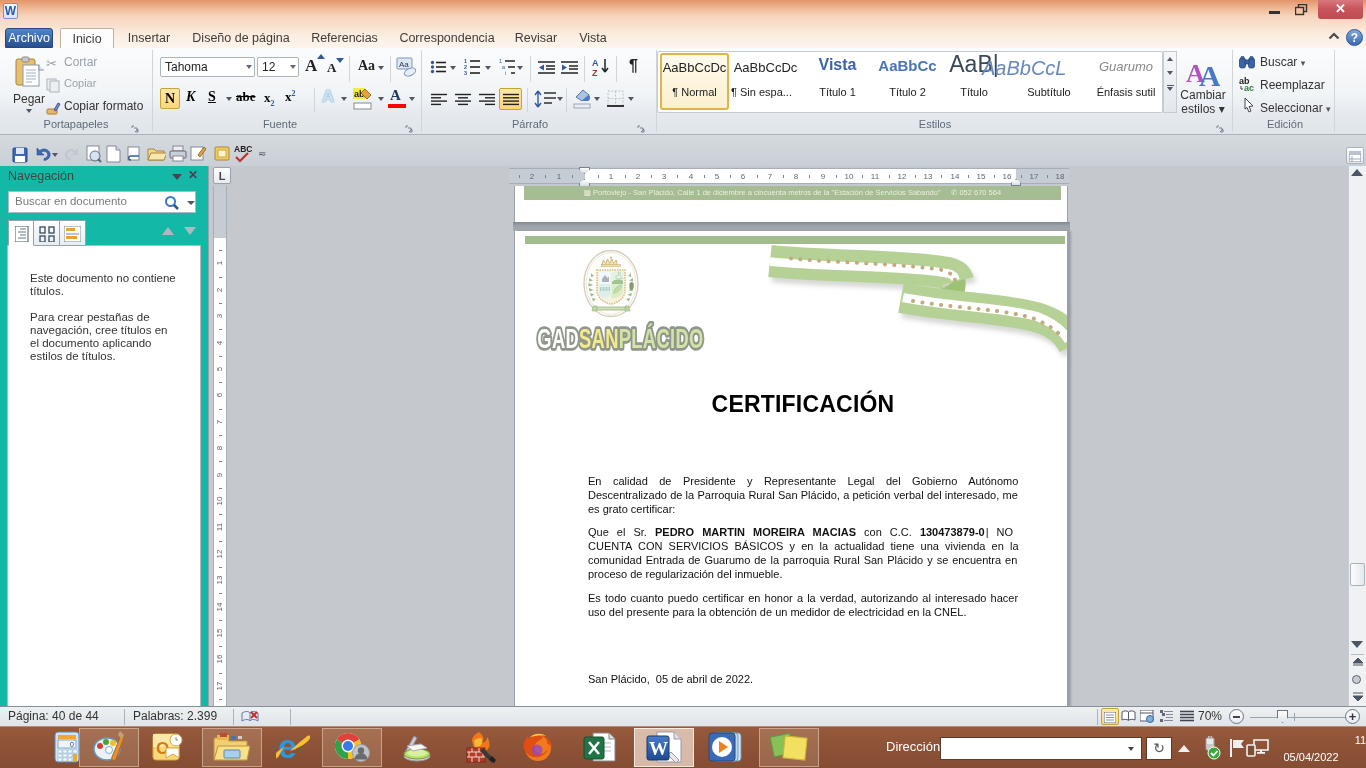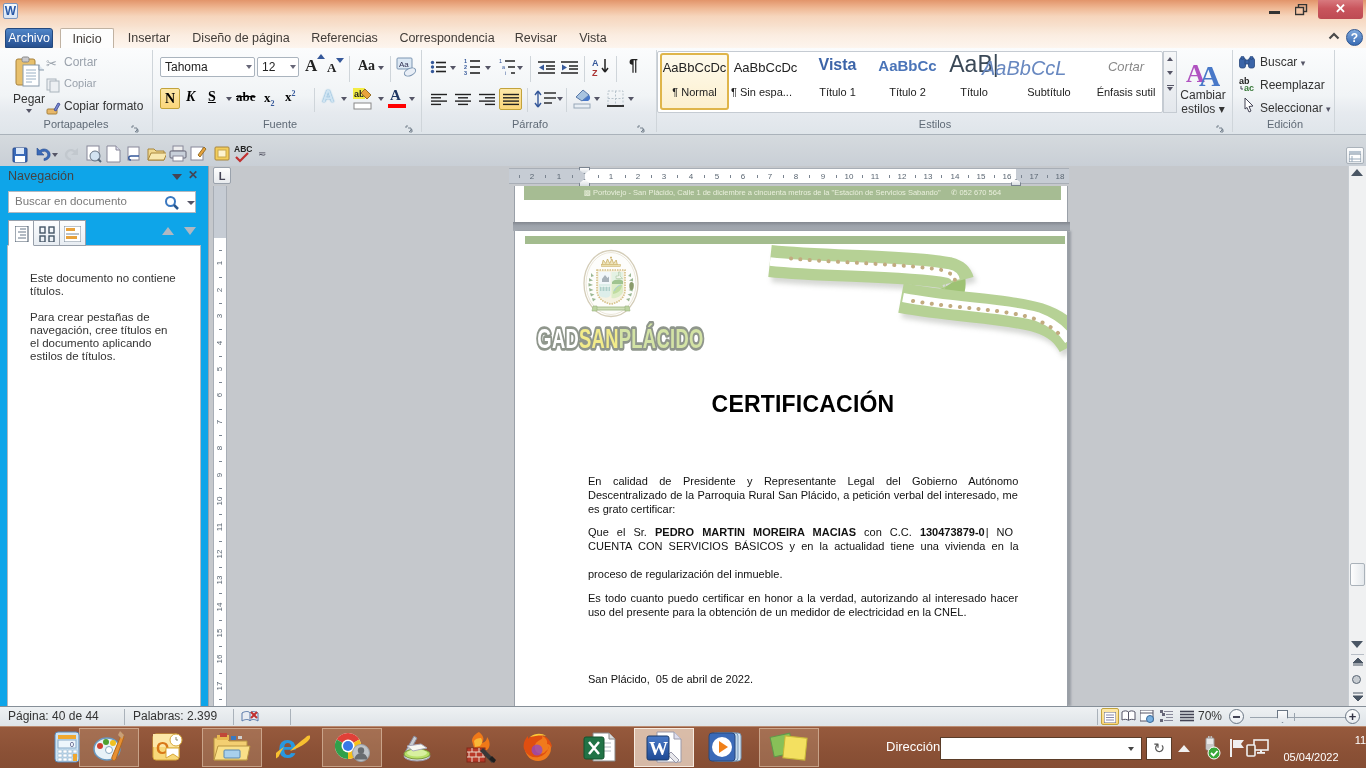--- a/index.html
+++ b/index.html
@@ -26,21 +26,21 @@
 .glabel{top:69px;height:15px;font-size:11px;color:#5f6a76;text-align:center;line-height:15px}
 .glauncher{top:73px;width:10px;height:10px}
 .combo{position:absolute;background:#fff;border:1px solid #aab4be;border-radius:2px;font-size:12px;color:#222;padding-left:4px;line-height:18px}
 .combo .dd{position:absolute;right:2px;top:7px;width:0;height:0;border-left:3px solid transparent;border-right:3px solid transparent;border-top:4px solid #667}
 .hl{background:linear-gradient(#fde8a9,#fbd67a);border:1px solid #c2a33c;border-radius:2px}
 .ddarr{position:absolute;width:0;height:0;border-left:3px solid transparent;border-right:3px solid transparent;border-top:4px solid #556}
 
 #qatrow{left:0;top:135px;width:1366px;height:31px;background:linear-gradient(#d5dade,#c9cfd6);}
 
 #main{left:0;top:166px;width:1366px;height:540px;background:#c5c8cc;}
-#navpane{left:0;top:0;width:209px;height:540px;background:#0ea5e9;border-right:1px solid #9aa2ac}
+#navpane{left:0;top:0;width:209px;height:540px;background:#14b8a6;border-right:1px solid #9aa2ac}
 #scrollbar{left:1348px;top:0;width:18px;height:540px;background:#f0f1f2;border-left:1px solid #c8cdd2}
 #hruler{left:509px;top:2px;width:560px;height:16px;background:#c6ccd4;border-top:1px solid #a8aeb6;border-bottom:1px solid #a8aeb6}
 #hruler .wz{position:absolute;left:76px;top:0;width:431px;height:14px;background:#fff}
 #hruler span{position:absolute;top:3px;font-size:8px;color:#5a6672;width:10px;margin-left:-5px;text-align:center;line-height:9px}
 #hruler i{position:absolute;top:6px;width:1px;height:3px;background:#7a8490}
 #vruler{left:213px;top:20px;width:14px;height:520px;background:#c6ccd4;border-left:1px solid #a8aeb6;border-right:1px solid #a8aeb6}
 #vruler .wz{position:absolute;left:0;top:52px;width:12px;height:468px;background:#fff}
 #vruler span{position:absolute;left:1px;font-size:8px;color:#5a6672;width:10px;text-align:center;transform:rotate(-90deg);line-height:10px}
 #vruler i{position:absolute;left:5px;height:1px;width:3px;background:#7a8490}
 #page2{left:514px;top:65px;width:554px;height:475px;background:#fff;border-left:1px solid #9aa0a8;border-right:1px solid #9aa0a8;box-shadow:2.5px 0 2px rgba(110,116,126,.5);overflow:hidden}
@@ -299,21 +299,21 @@
     <div class="abs" style="left:731px;top:12px;width:69px;text-align:center;font-size:13px;color:#222">AaBbCcDc</div>
     <div class="abs" style="left:731px;top:38px;width:69px;text-align:left;font-size:11px;color:#222">¶ Sin espa...</div>
     <div class="abs" style="left:803px;top:8px;width:69px;text-align:center;font-size:16px;font-weight:bold;color:#3c64a8">Vista​</div>
     <div class="abs" style="left:803px;top:38px;width:69px;text-align:center;font-size:11px;color:#222">Título 1</div>
     <div class="abs" style="left:873px;top:9px;width:69px;text-align:center;font-size:15px;font-weight:bold;color:#4a74b8">AaBbCc</div>
     <div class="abs" style="left:873px;top:38px;width:69px;text-align:center;font-size:11px;color:#222">Título 2</div>
     <div class="abs" style="left:942px;top:3px;width:64px;text-align:center;font-size:23px;color:#3a4856">AaB|</div>
     <div class="abs" style="left:942px;top:38px;width:64px;text-align:center;font-size:11px;color:#222">Título</div>
     <div class="abs" style="left:982px;top:9px;width:78px;text-align:center;font-size:20px;font-style:italic;color:#6888c0">AaBbCcL</div>
     <div class="abs" style="left:1010px;top:38px;width:78px;text-align:center;font-size:11px;color:#222">Subtítulo</div>
-    <div class="abs" style="left:1090px;top:11px;width:72px;text-align:center;font-size:13px;font-style:italic;color:#888">Cortar​</div>
+    <div class="abs" style="left:1090px;top:11px;width:72px;text-align:center;font-size:13px;font-style:italic;color:#888">Guarumo​</div>
     <div class="abs" style="left:1090px;top:38px;width:72px;text-align:center;font-size:11px;color:#222">Énfasis sutil</div>
     <div class="abs" style="left:1163px;top:3px;width:14px;height:62px;background:linear-gradient(#f6f7f8,#e3e7ec);border:1px solid #c5cbd2">
       <div style="margin:5px auto;width:0;height:0;border-left:3.5px solid transparent;border-right:3.5px solid transparent;border-bottom:4px solid #556"></div>
       <div style="margin:10px auto;width:0;height:0;border-left:3.5px solid transparent;border-right:3.5px solid transparent;border-top:4px solid #556"></div>
       <div style="margin:10px auto 0;width:7px;border-top:1.5px solid #556"></div>
       <div style="margin:1px auto;width:0;height:0;border-left:3.5px solid transparent;border-right:3.5px solid transparent;border-top:4px solid #556"></div>
     </div>
 
     <div class="abs" style="left:1186px;top:8px;width:34px;height:30px"><svg width="34" height="30">
           <text x="0" y="26" font-size="26" font-weight="bold" fill="#b052c0" font-family="Liberation Serif">A</text>
@@ -605,20 +605,21 @@
             <g transform="scale(0.667,1)">
               <text x="2" y="27" font-family="Liberation Sans" font-size="27.5" font-weight="bold" letter-spacing="0.5" stroke="#8f968c" stroke-width="5.4" paint-order="stroke" stroke-linejoin="round"><tspan fill="#ffffff">GAD</tspan><tspan fill="#f2eb8a">SAN</tspan><tspan fill="#d3e3a5">PLÁCIDO</tspan></text>
             </g>
           </svg></div>
       <div class="abs" style="left:73px;top:160px;width:430px;text-align:center;font-size:23px;font-weight:bold;letter-spacing:0.2px;color:#000">CERTIFICACIÓN</div>
       <div class="dline" style="top:243px;word-spacing:8.4px">En calidad de Presidente y Representante Legal del Gobierno Autónomo</div>
       <div class="dline" style="top:257px;word-spacing:0.2px">Descentralizado de la Parroquia Rural San Plácido, a petición verbal del interesado, me</div>
       <div class="dline" style="top:271px">es grato certificar:</div>
       <div class="dline" style="top:294px;word-spacing:5px">Que el Sr. <b>PEDRO MARTIN MOREIRA MACIAS</b> con C.C. <b>130473879-0</b> | NO</div>
       <div class="dline" style="top:308px;word-spacing:3.1px">CUENTA CON SERVICIOS BÁSICOS y en la actualidad tiene una vivienda en la</div>
+      <div class="dline" style="top:322px;word-spacing:0.9px">comunidad Entrada de Guarumo de la parroquia Rural San Plácido y se encuentra en</div>
       <div class="dline" style="top:336px">proceso de regularización del inmueble.</div>
       <div class="dline" style="top:360px;word-spacing:1.1px">Es todo cuanto puedo certificar en honor a la verdad, autorizando al interesado hacer</div>
       <div class="dline" style="top:374px">uso del presente para la obtención de un medidor de electricidad en la CNEL.</div>
       <div class="dline" style="top:441px">San Plácido,&nbsp; 05 de abril de 2022.</div>
     </div>
 
     <div class="abs" id="scrollbar">
       <div class="abs" style="left:2px;top:3px;width:0;height:0;border-left:6px solid transparent;border-right:6px solid transparent;border-bottom:7px solid #4a5664"></div>
       <div class="abs" style="left:1px;top:397px;width:15px;height:23px;background:linear-gradient(90deg,#fdfdfd,#e4e8ec);border:1px solid #aab2ba;border-radius:2px"></div>
       <div class="abs" style="left:2px;top:475px;width:0;height:0;border-left:6px solid transparent;border-right:6px solid transparent;border-top:7px solid #4a5664"></div>

